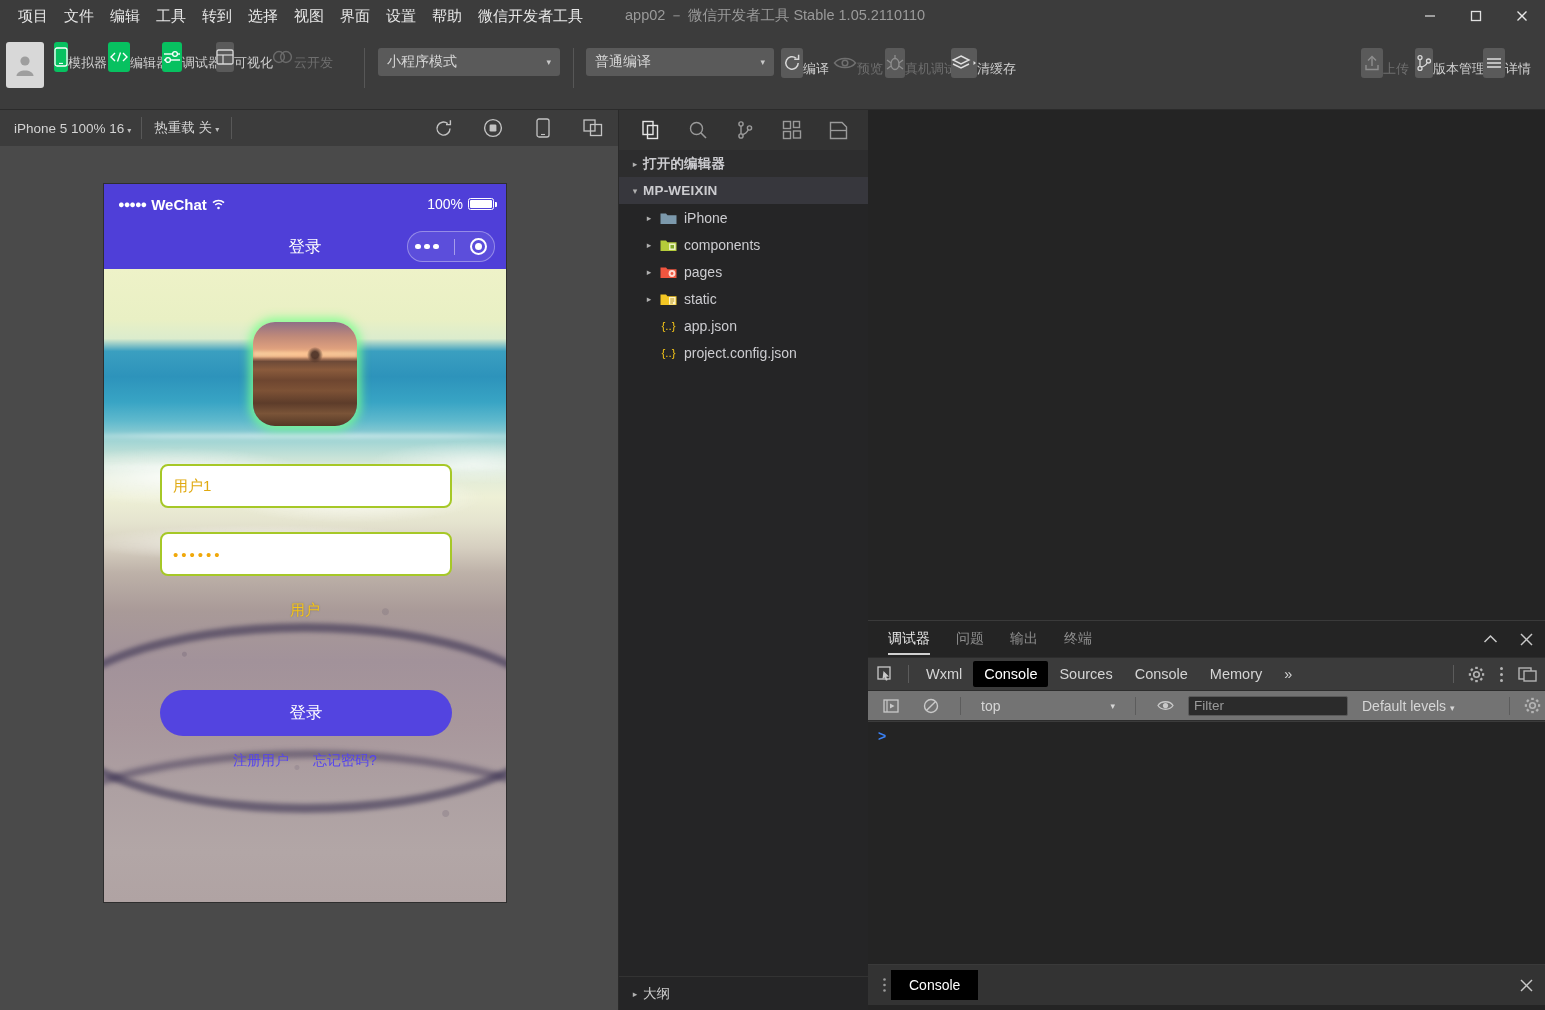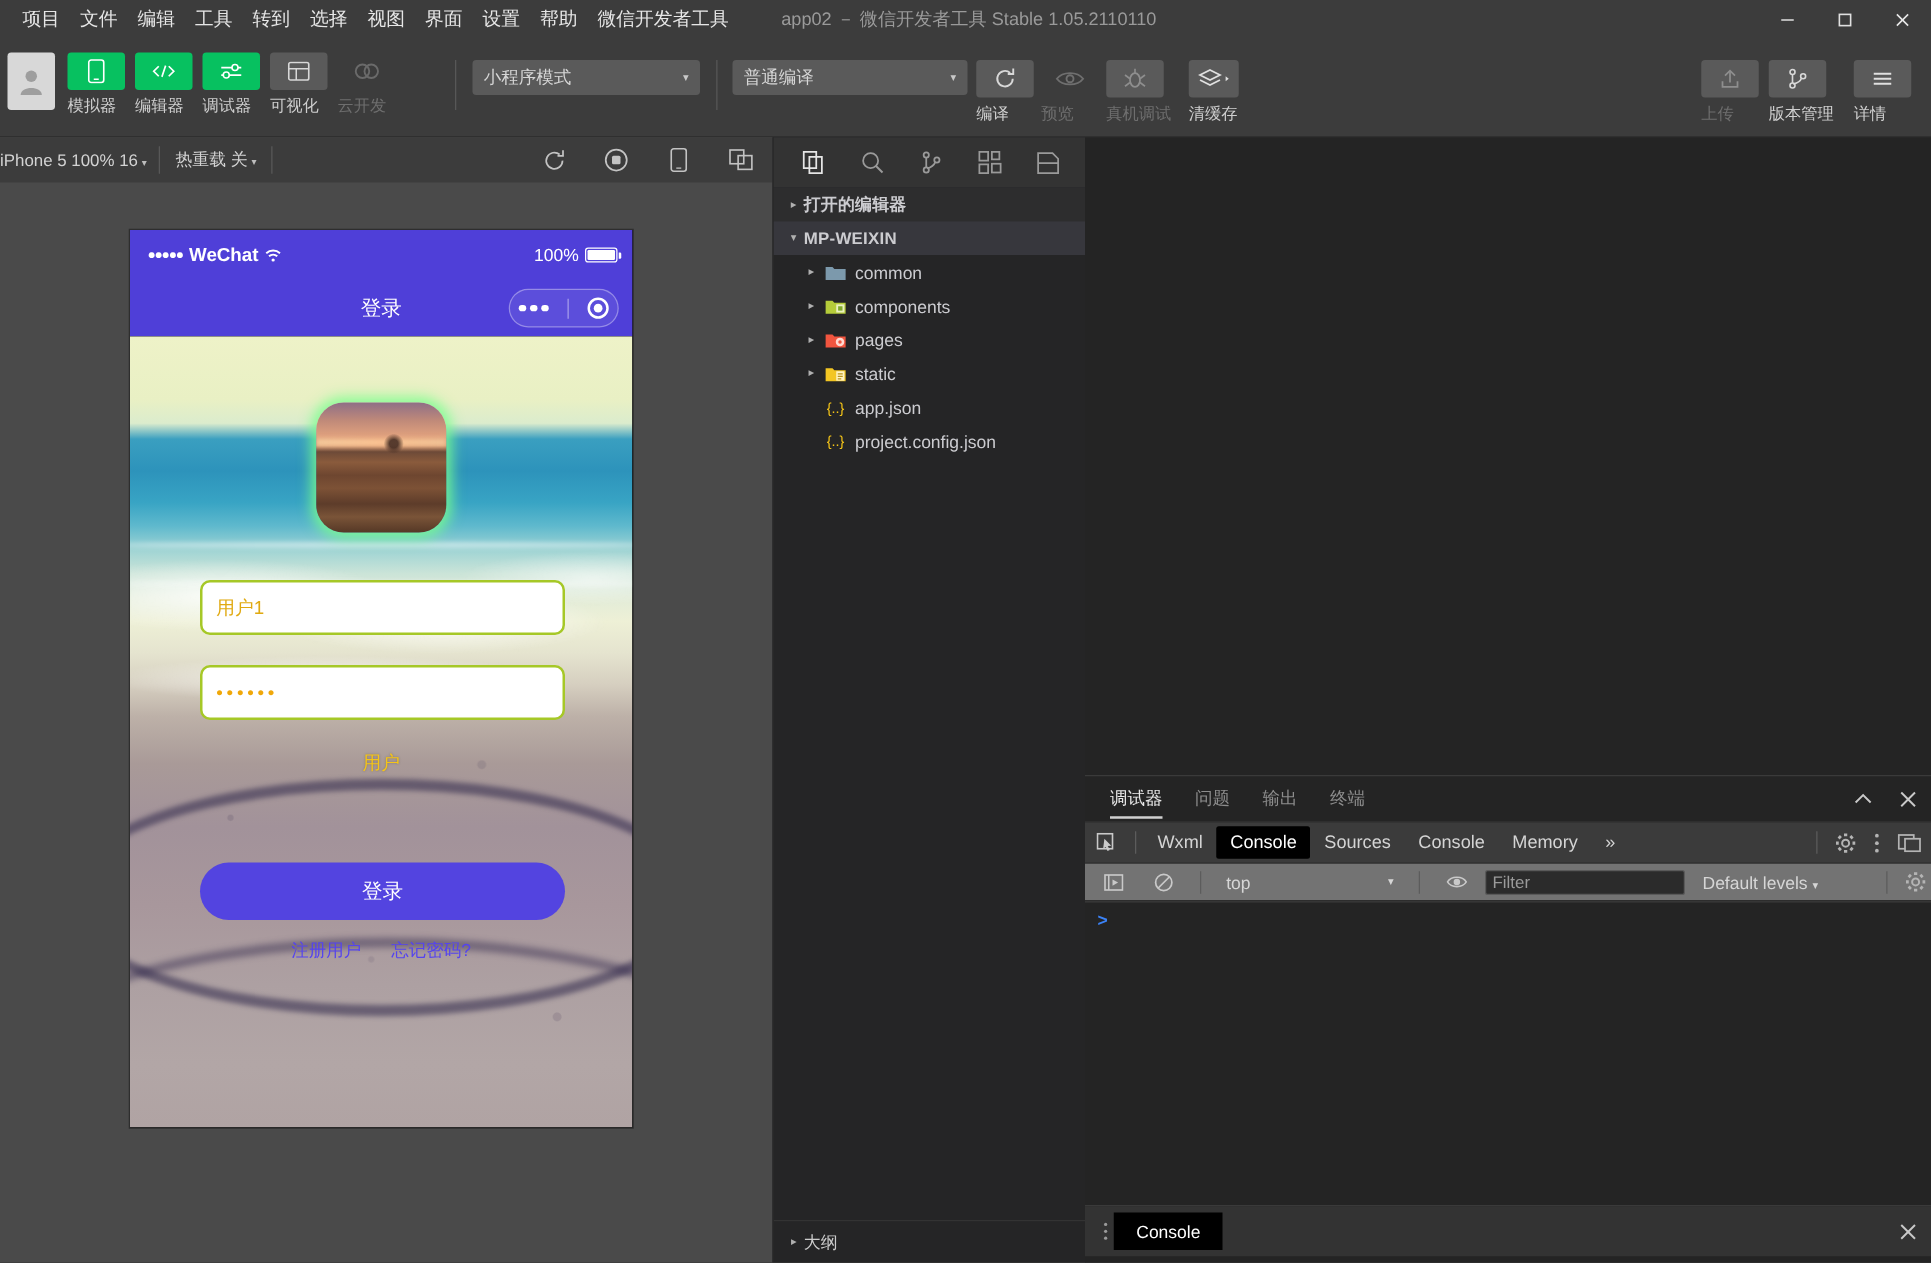--- a/index.html
+++ b/index.html
@@ -40,21 +40,21 @@
     position: absolute; left: 0; top: 32px; width: 1545px; height: 78px;
     background: #3c3c3c; border-bottom: 1px solid #2b2b2b;
   }
   .avatar-box {
     position: absolute; left: 6px; top: 10px; width: 38px; height: 46px;
     background: #d8d8d8; border-radius: 3px;
     display: flex; align-items: center; justify-content: center;
   }
   .tb-group { position: absolute; display: flex; align-items: flex-start; }
   .tb-btn {
-    display: flex; flex-direction: column; align-items: flex-start; cursor: default;
+    display: flex; flex-direction: row; align-items: flex-end; cursor: default;
     width: 48px;
   }
   .tb-ico {
     width: 46px; height: 30px; border-radius: 3px;
     display: flex; align-items: center; justify-content: center;
   }
   .tb-ico.green { background: #07c160; }
   .tb-ico.grey  { background: #5a5a5a; }
   .tb-ico.flat  { background: transparent; }
   .tb-lbl { font-size: 13px; color: #cfcfcf; margin-top: 4px; white-space: nowrap; }
@@ -71,21 +71,21 @@
   
   .sim-pane {
     position: absolute; left: 0; top: 110px; width: 618px; height: 900px;
     background: #4a4a4a;
   }
   .sim-bar {
     position: absolute; left: 0; top: 0; width: 618px; height: 36px;
     background: #3c3c3c; display: flex; align-items: center;
   }
   .sim-dev {
-    color: #d3d3d3; font-size: 13.5px; padding-left: 0; padding-right: 10px;
+    color: #d3d3d3; font-size: 13.5px; padding-left: 14px; padding-right: 10px;
     white-space: nowrap; cursor: default;
   }
   .sim-dev .caret, .sim-hot .caret { font-size: 8px; margin-left: 3px; color: #bdbdbd; }
   .bar-sep { width: 1px; height: 22px; background: #585858; }
   .sim-hot { color: #d3d3d3; font-size: 13.5px; padding: 0 12px; cursor: default; white-space: nowrap; }
   .sim-icons { position: absolute; right: 14px; top: 0; height: 36px; display: flex; align-items: center; gap: 28px; }
   .sim-ico { width: 22px; height: 22px; display: flex; align-items: center; justify-content: center; cursor: default; }
 
   
   .phone {
@@ -667,21 +667,21 @@
       <span>MP-WEIXIN</span>
     </div>
 
     <div class="exp-row" style="padding-left:22px">
       <span class="tw">▸</span>
       <span class="f-ico">
         <svg width="17" height="14" viewBox="0 0 17 14">
             <path d="M0.5 2.5 H6 L7.5 4.2 H16.5 V13 H0.5 Z" fill="#7c99ac"></path>
           </svg>
       </span>
-      <span>common</span>
+      <span>iPhone</span>
     </div>
 
     <div class="exp-row" style="padding-left:22px">
       <span class="tw">▸</span>
       <span class="f-ico">
         <svg width="17" height="14" viewBox="0 0 17 14">
             <path d="M0.5 2.5 H6 L7.5 4.2 H16.5 V13 H0.5 Z" fill="#b5cc3a"></path>
             <rect x="9" y="5.5" width="6.5" height="6.5" fill="#eaf0c0"></rect>
             <rect x="10.5" y="7" width="3.5" height="3.5" fill="#7fa82a"></rect>
           </svg>

